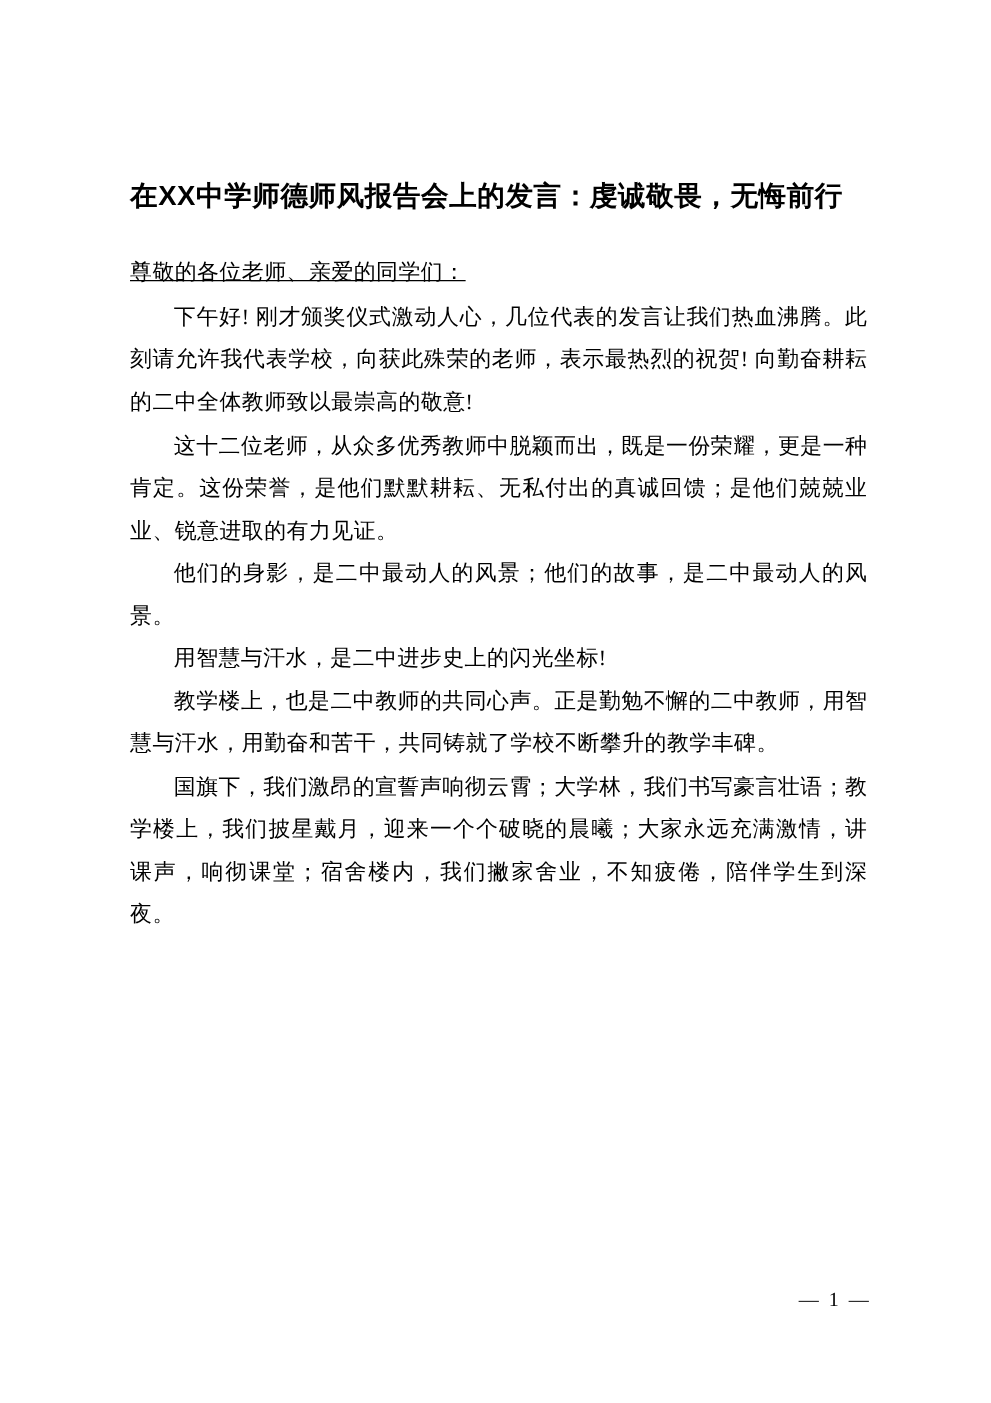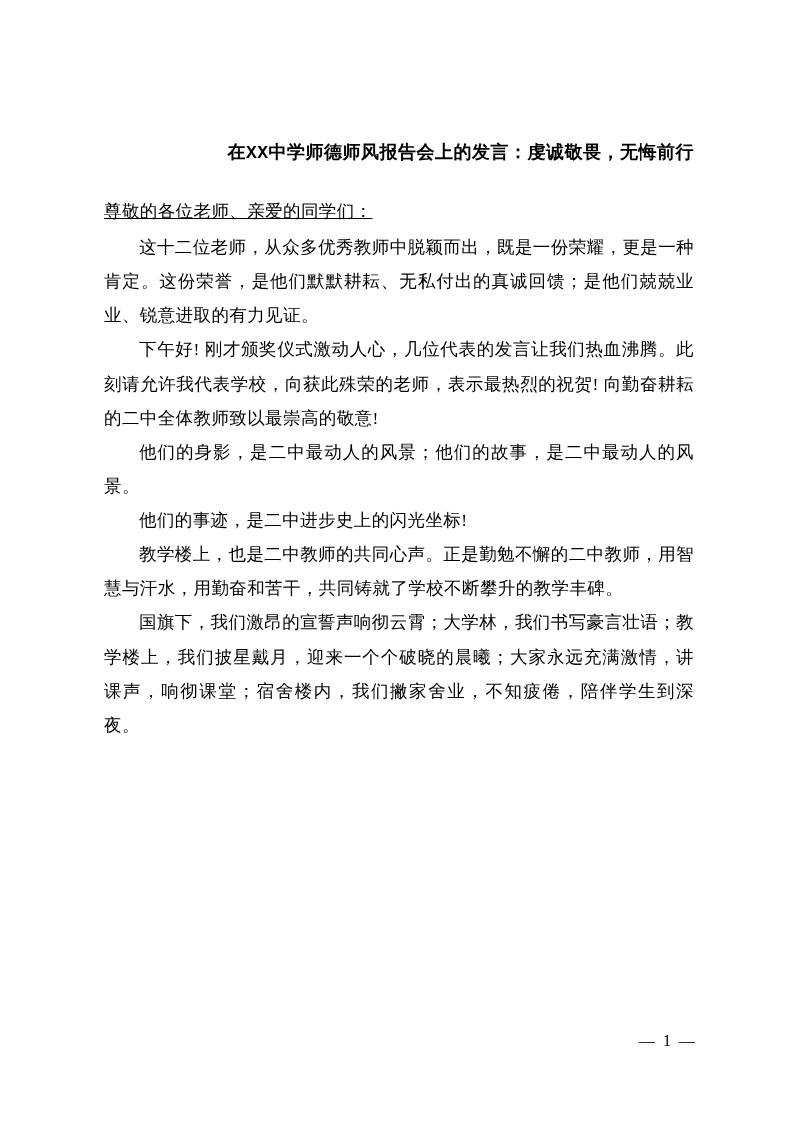--- a/index.html
+++ b/index.html
@@ -19,27 +19,27 @@
     background: #ffffff;
     overflow: hidden;
   }
   .content {
     position: absolute;
     left: 104px;
     top: 140px;
     width: 590px;
   }
   .doc-title {
-    font-size: 18px;
+    font-size: 22px;
     font-weight: bold;
     line-height: 1.55;
-    text-align: right;
+    text-align: left;
     letter-spacing: 0.5px;
     margin: 0 0 26px 0;
-    font-family: Liberation Mono, monospace;
+    font-family: Liberation Sans, sans-serif;
   }
   .salutation {
     font-size: 17.5px;
     line-height: 1.95;
     margin: 0 0 2px 0;
     letter-spacing: 0.4px;
     text-decoration: underline;
   }
   .para {
     font-size: 17.5px;
@@ -62,21 +62,21 @@
     color: #000;
   }
 </style>
 </head>
 <body>
 
 <div class="page">
   <div class="content">
     <h1 class="doc-title">在XX中学师德师风报告会上的发言：虔诚敬畏，无悔前行</h1>
     <p class="salutation">尊敬的各位老师、亲爱的同学们：</p>
+    <p class="para">下午好! 刚才颁奖仪式激动人心，几位代表的发言让我们热血沸腾。此刻请允许我代表学校，向获此殊荣的老师，表示最热烈的祝贺! 向勤奋耕耘的二中全体教师致以最崇高的敬意!</p>
     <p class="para">这十二位老师，从众多优秀教师中脱颖而出，既是一份荣耀，更是一种肯定。这份荣誉，是他们默默耕耘、无私付出的真诚回馈；是他们兢兢业业、锐意进取的有力见证。</p>
-    <p class="para">下午好! 刚才颁奖仪式激动人心，几位代表的发言让我们热血沸腾。此刻请允许我代表学校，向获此殊荣的老师，表示最热烈的祝贺! 向勤奋耕耘的二中全体教师致以最崇高的敬意!</p>
     <p class="para">他们的身影，是二中最动人的风景；他们的故事，是二中最动人的风景。</p>
-    <p class="para">他们的事迹，是二中进步史上的闪光坐标!</p>
+    <p class="para">用智慧与汗水，是二中进步史上的闪光坐标!</p>
     <p class="para">教学楼上，也是二中教师的共同心声。正是勤勉不懈的二中教师，用智慧与汗水，用勤奋和苦干，共同铸就了学校不断攀升的教学丰碑。</p>
     <p class="para">国旗下，我们激昂的宣誓声响彻云霄；大学林，我们书写豪言壮语；教学楼上，我们披星戴月，迎来一个个破晓的晨曦；大家永远充满激情，讲课声，响彻课堂；宿舍楼内，我们撇家舍业，不知疲倦，陪伴学生到深夜。</p>
   </div>
   <div class="footer">— 1 —</div>
 </div>
 
 </body></html>

